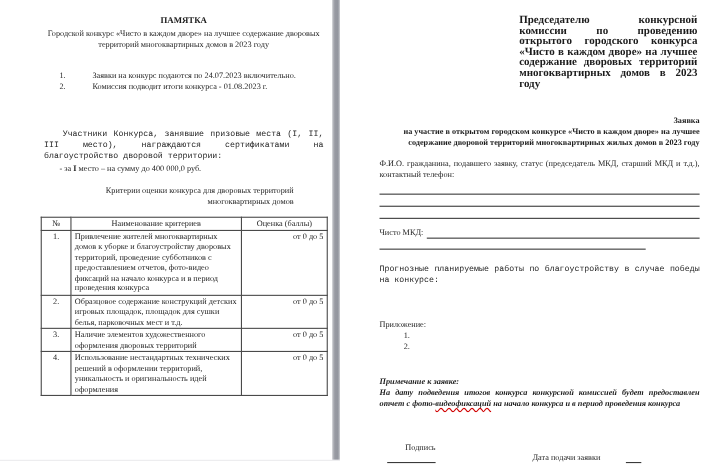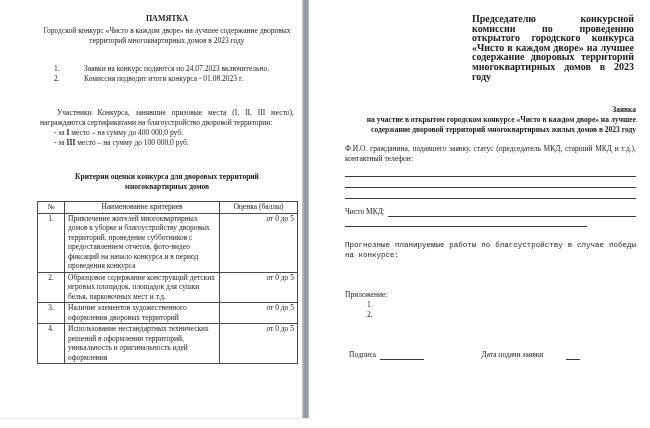--- a/index.html
+++ b/index.html
@@ -28,23 +28,23 @@
     background:#ececee;
   }
 
   
   .memo-title { text-align:center; font-weight:bold; font-size:8px; }
   .memo-subtitle { text-align:center; width:250px; margin:2px auto 0; }
   .memo-list { margin-top:18px; }
   .list-row { display:flex; }
   .list-num { width:16px; margin-left:14px; flex:0 0 auto; }
   .list-text { flex:1; padding-left:14px; }
-  .prizes-intro { margin-top:24px; text-align:justify; text-indent:17px; }
+  .prizes-intro { margin-top:34px; text-align:justify; text-indent:17px;font-family:Liberation Mono, monospace; }
   .prize-line { margin-left:14px; }
-  .criteria-title { margin-top:24px; text-align:center; max-width:200px; margin-left:auto; margin-right:auto;font-weight:bold; }
+  .criteria-title { margin-top:10px; text-align:right; max-width:200px; margin-left:auto; margin-right:auto; }
   table.criteria {
     border-collapse:collapse; table-layout:fixed;
     width:260px; margin-top:9px; margin-left:-3px;
     font-size:7.5px; line-height:9.5px;
   }
   table.criteria th, table.criteria td {
     border:1px solid #4a4a4a; padding:0 3px 1px;
     vertical-align:top; font-weight:normal;
   }
   .col-num { width:27px; }
@@ -73,22 +73,22 @@
     text-decoration-line:underline;
     text-decoration-style:wavy;
     text-decoration-color:#d00000;
     text-decoration-thickness:1px;
   }
   .sig-row { display:flex; align-items:flex-end; margin-top:30px; }
   .inline-blank { display:inline-block; border-bottom:1px solid #3a3a3a; height:8px; }
   .sig-blank { width:44px; margin-left:3px; }
   .date-blank { width:14px; }
   .sig-group { display:flex; align-items:flex-end; }
-  .sig-left { margin-left:4px; }
-  .sig-right { margin-left:58px;gap:23px; }
+  .sig-left { margin-left:4px;flex-direction:column; }
+  .sig-right { margin-left:88px;gap:23px; }
 </style>
 </head>
 <body>
 
 <div class="page page-left">
   <div class="memo-title">ПАМЯТКА</div>
   <div class="memo-subtitle">Городской конкурс «Чисто в каждом дворе» на лучшее содержание дворовых территорий многоквартирных домов в 2023 году</div>
 
   <div class="memo-list">
     <div class="list-row">
@@ -98,21 +98,20 @@
     <div class="list-row">
       <span class="list-num">2.</span>
       <span class="list-text">Комиссия подводит итоги конкурса - 01.08.2023 г.</span>
     </div>
   </div>
 
   <div class="prizes-intro">Участники Конкурса, занявшие призовые места (I, II, III место), награждаются сертификатами на благоустройство дворовой территории:</div>
 
   <div>
     <div class="prize-line"><span>- за </span><b>I</b><span> место – на сумму  до 400 000,0 руб.</span></div>
-    <div class="prize-line"><span>- за </span><b>III</b><span> место – на сумму до 100 000,0 руб.</span></div>
   </div>
 
   <div class="criteria-title">Критерии оценки конкурса для дворовых территорий многоквартирных домов</div>
 
   <table class="criteria">
     <colgroup>
         <col class="col-num">
         <col class="col-criterion">
         <col class="col-score">
       </colgroup>
@@ -169,20 +168,24 @@
   <div class="short-line"></div>
 
   <div class="works-paragraph">Прогнозные планируемые работы по благоустройству в случае победы на конкурсе:</div>
 
   <div class="attachment">
     <div>Приложение:</div>
     <div class="att-item">1.</div>
     <div class="att-item">2.</div>
   </div>
 
+  <div class="note">
+    <div>Примечание к заявке:</div>
+    <div class="note-body"><span>На дату подведения итогов конкурса  конкурсной комиссией будет предоставлен отчет с фото-</span><span class="misspell">видеофиксаций</span><span> на начало конкурса и в период проведения конкурса</span></div>
+  </div>
 
   <div class="sig-row">
     <div class="sig-group sig-left">
       <span>Подпись</span>
       <span class="inline-blank sig-blank"></span>
     </div>
     <div class="sig-group sig-right">
       <span>Дата подачи заявки</span>
       <span class="inline-blank date-blank"></span>
     </div>

